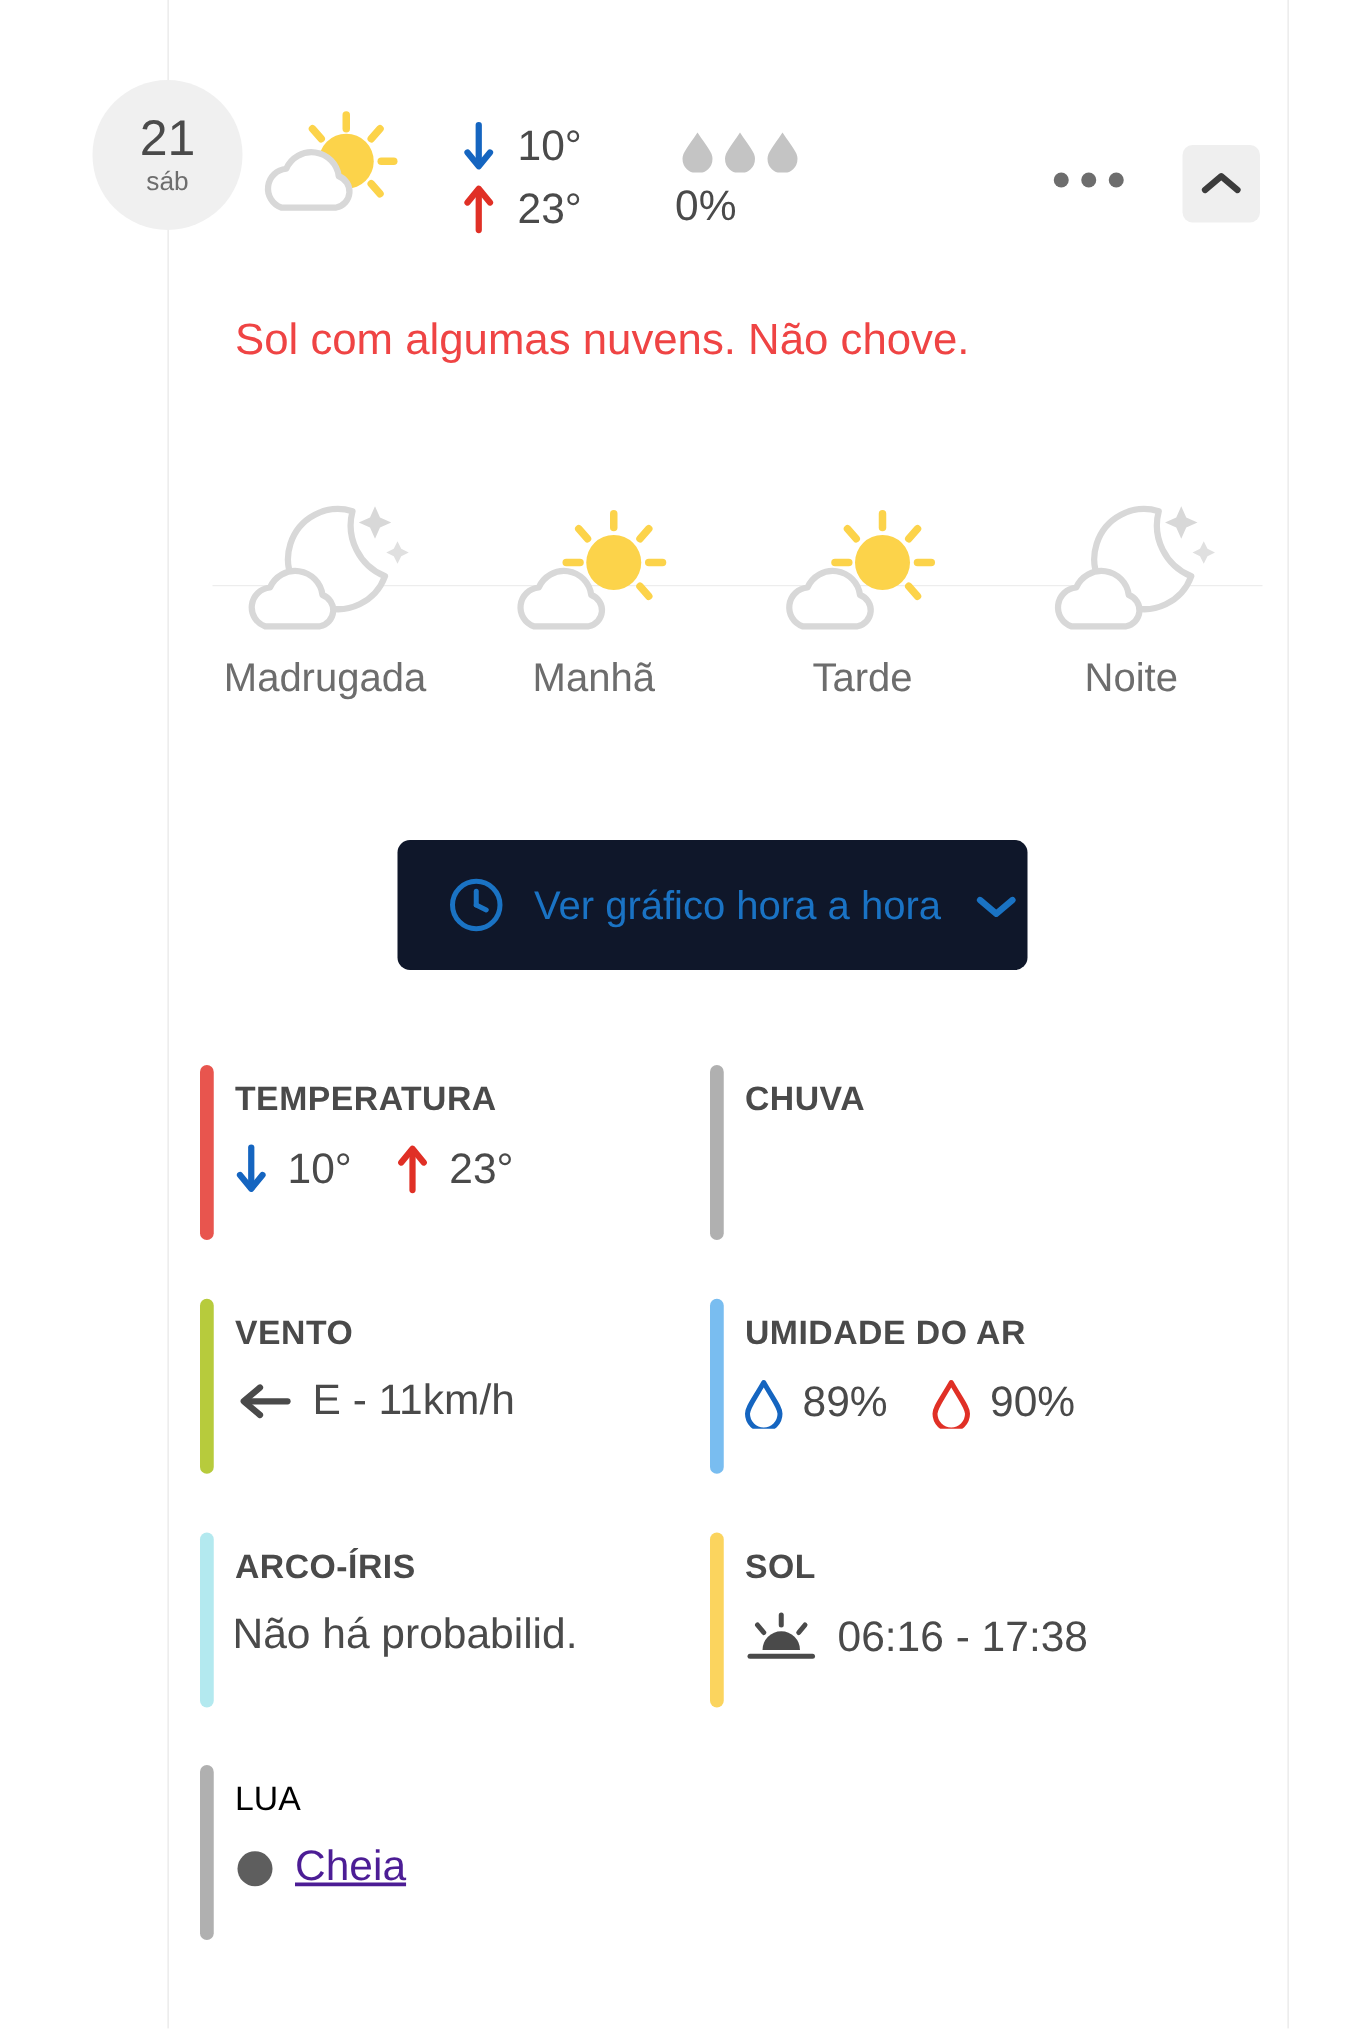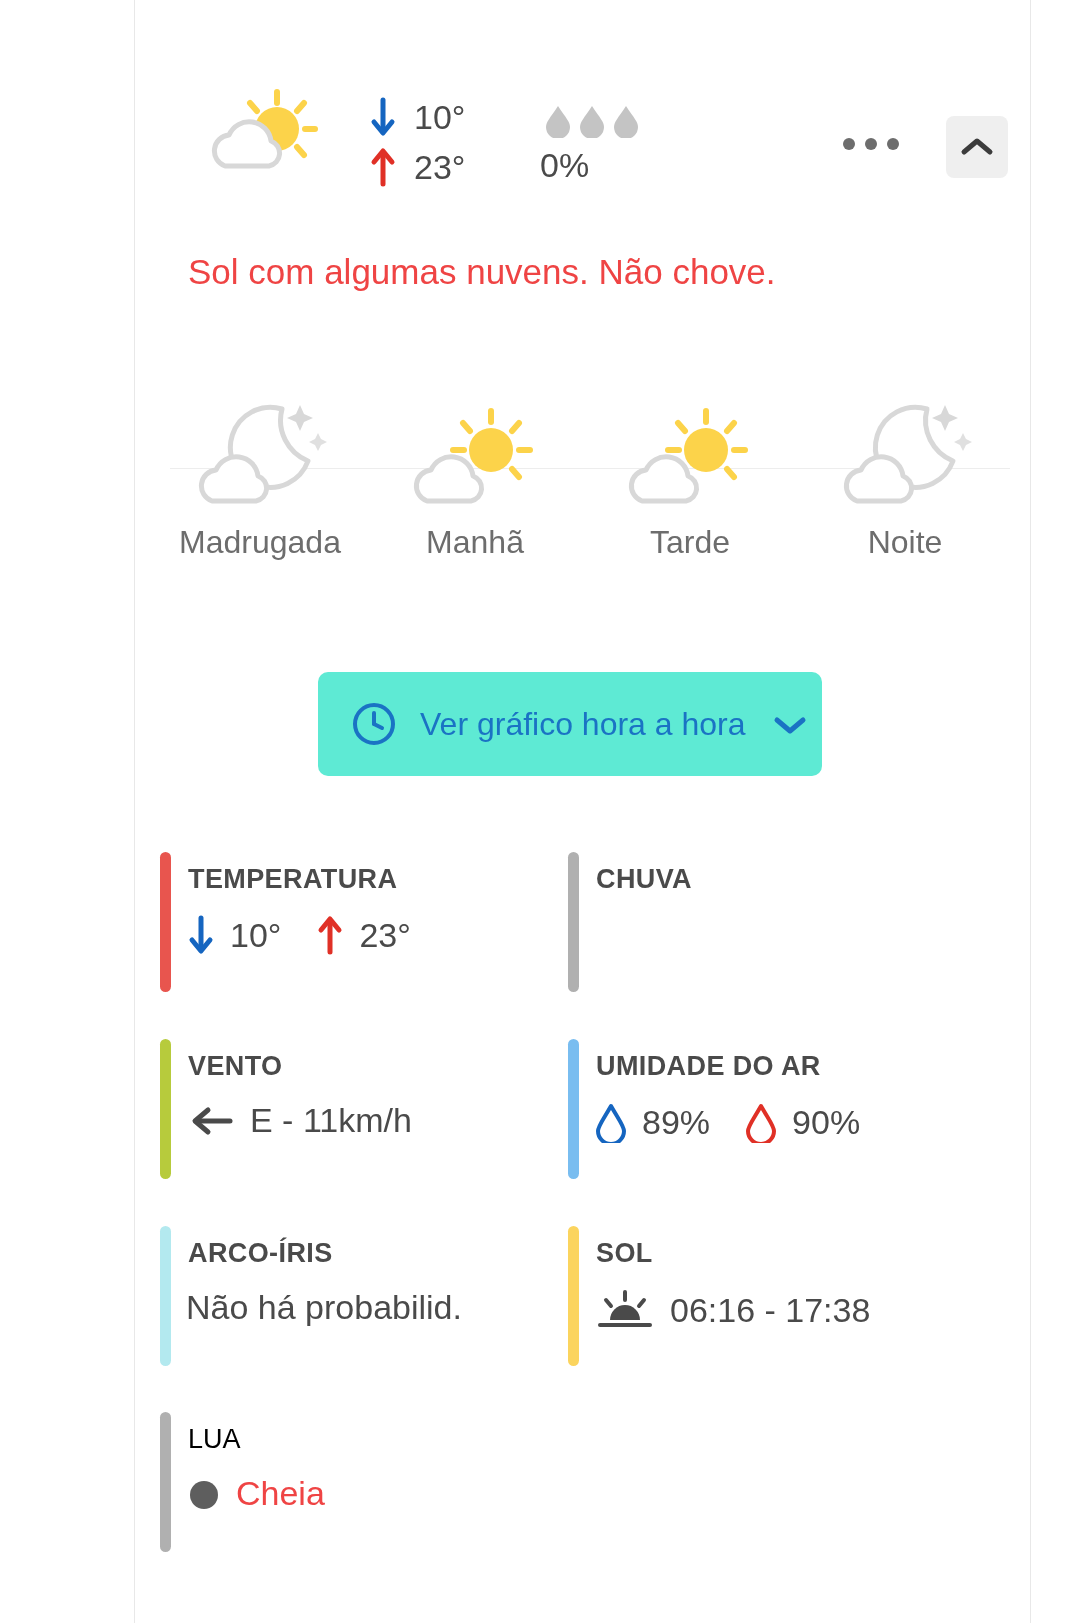--- a/index.html
+++ b/index.html
@@ -99,22 +99,22 @@
   }
   .period .pic { height: 130px; display: flex; align-items: center; justify-content: center; }
   .period .lbl {
     font-size: 32px; color: #6d6d6d; margin-top: 4px;
   }
 
   
   .hourly {
     position: absolute; left: 318px; top: 672px;
     width: 504px; height: 104px; border-radius: 10px;
-    background: #5eead4;
-    display: flex; align-items: center;
+    background: #0f172a;
+    display: flex; align-items: center; justify-content: center;
   }
   .hourly .clock { margin-left: 32px; }
   .hourly .txt {
     font-size: 32px; color: #1a73c4; margin-left: 22px;
   }
   .hourly .chev { margin-left: 26px; }
 
   
   .cards {
     position: absolute; left: 0; top: 846px; width: 1030px;
@@ -147,20 +147,24 @@
 </head>
 <body>
 
 <div id="page">
 
   <div class="rule-left"></div>
   <div class="rule-right"></div>
 
   <div class="header">
 
+    <div class="day-badge">
+      <div class="num">21</div>
+      <div class="dow">sáb</div>
+    </div>
 
     <div class="header-icon">
       <svg width="120" height="92" viewBox="0 0 120 92">
         <g>
           <g stroke="#fcd34a" stroke-width="6" stroke-linecap="round">
             <line x1="72" y1="6" x2="72" y2="17"></line>
             <line x1="99" y1="17" x2="92" y2="25"></line>
             <line x1="110" y1="43" x2="100" y2="43"></line>
             <line x1="45" y1="17" x2="52" y2="25"></line>
             <line x1="99" y1="69" x2="92" y2="61"></line>
@@ -394,21 +398,21 @@
         </span>
         <span class="gap-s"></span>
         <span>06:16 - 17:38</span>
       </div>
     </div>
   </div>
 
   <div class="lua-card">
     <div class="bar" style="position:absolute; left:0; top:6px; width:11px; height:140px; border-radius:6px; background:#b0b0b0"></div>
     <div class="title" style="position:absolute; left:28px; top:18px; font-size:27px; font-weight:normal; color:#000000;">LUA</div>
-    <div class="content" style="position:absolute; left:26px; top:68px; display:flex; align-items:center; font-size:34px; color:#ef4444;">
+    <div class="content" style="position:absolute; left:26px; top:68px; display:flex; align-items:center; font-size:34px; color:#4c1d95;text-decoration:underline;">
       <span>
         <svg width="36" height="36" viewBox="0 0 36 36">
           <circle cx="18" cy="19" r="14" fill="#5e5e5e"></circle>
         </svg>
       </span>
       <span class="gap-s"></span>
       <span>Cheia</span>
     </div>
   </div>
 

